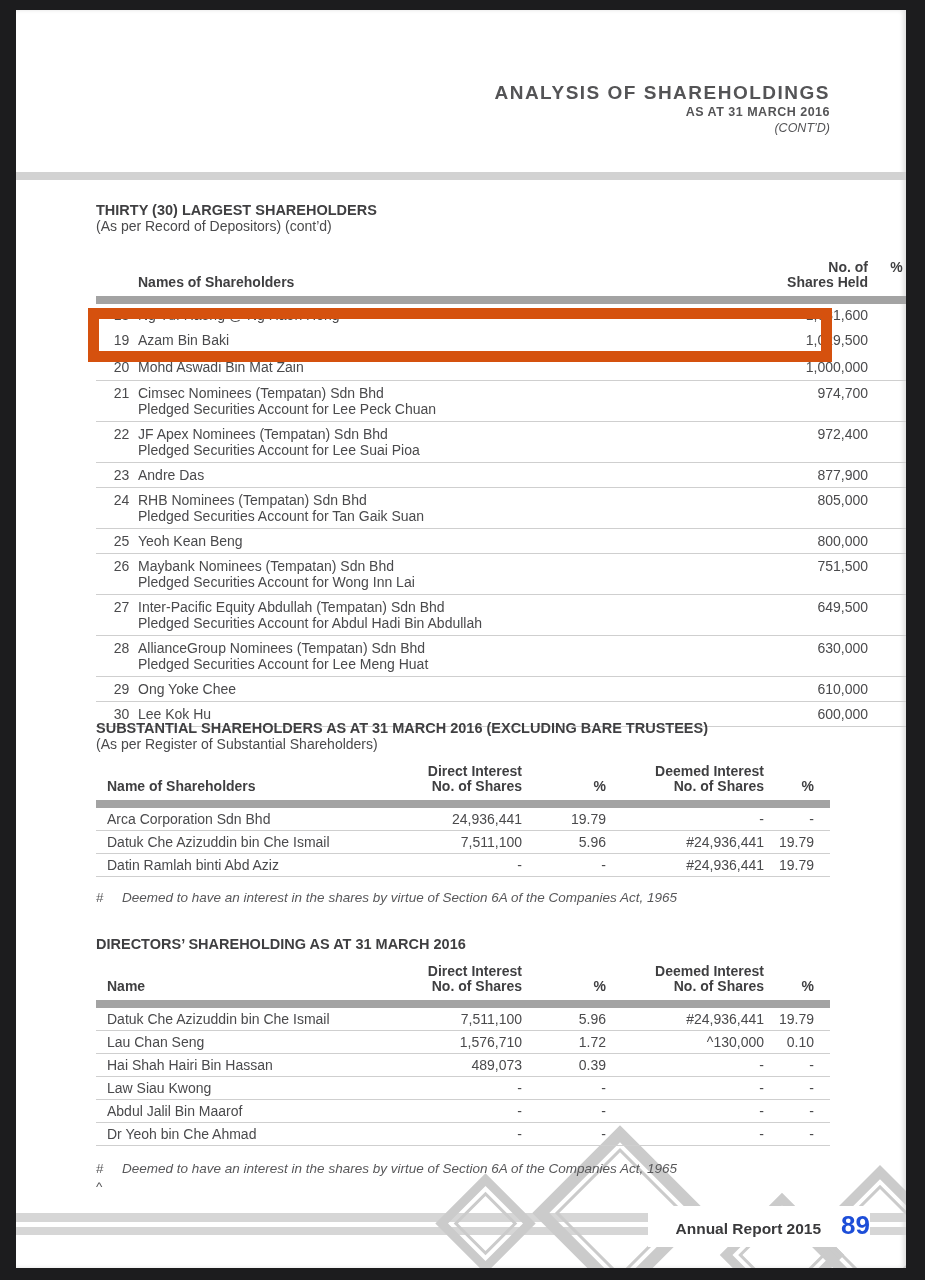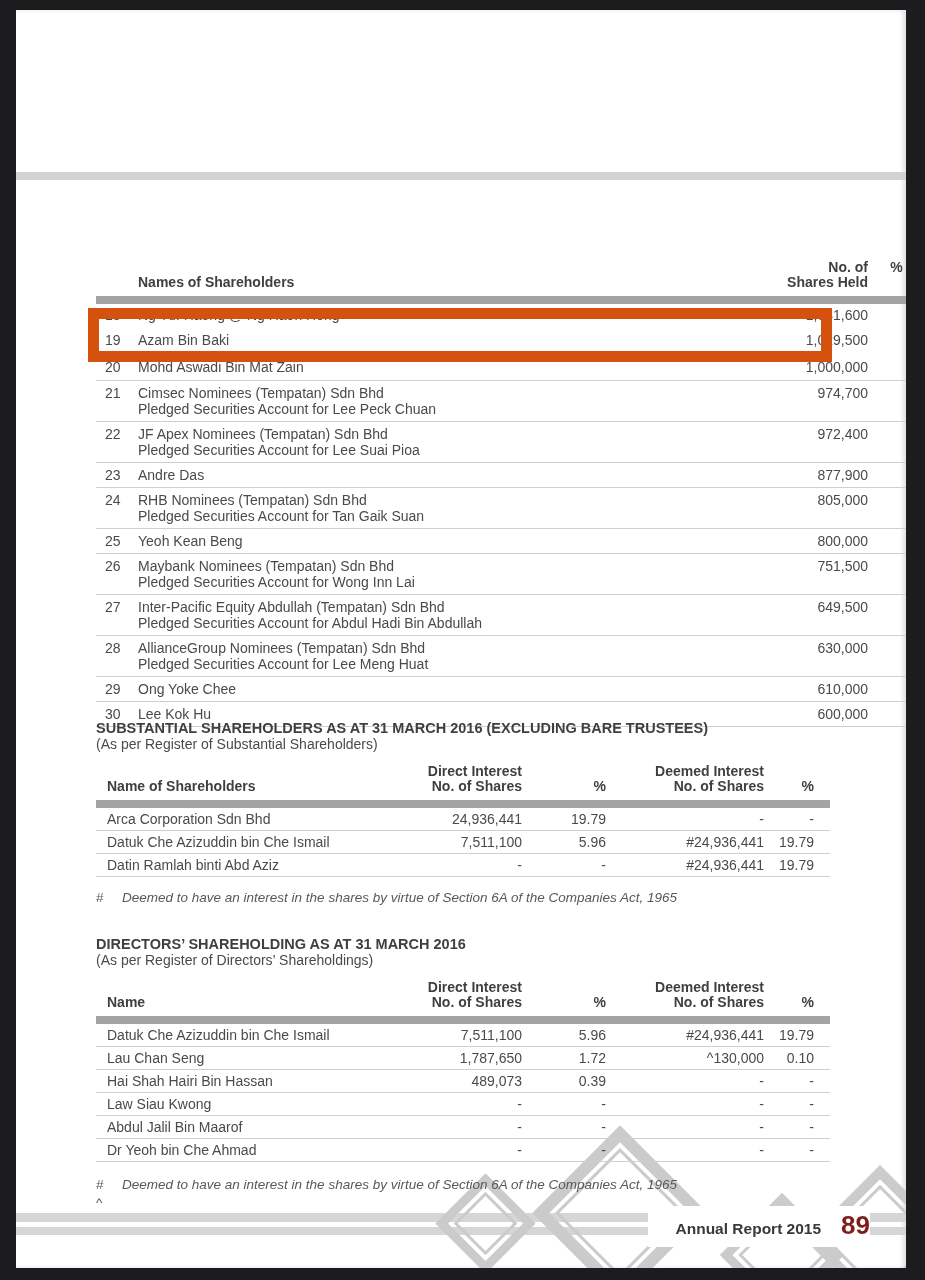--- a/index.html
+++ b/index.html
@@ -38,21 +38,21 @@
   table{border-collapse:collapse;width:100%;table-layout:fixed;font-size:14px;color:#4a4a4c;}
   thead th{font-weight:bold;color:#3f3f41;vertical-align:bottom;padding:0 0 6px 0;
            border-bottom:8px solid #a3a3a3;line-height:15px;}
   tbody td{padding:4px 0;border-bottom:1px solid #cfcfcf;vertical-align:top;line-height:16px;}
   .num{text-align:right;}
   
   .t30{position:absolute;left:80px;right:76px;top:238px;z-index:2;}
   .t30 col.c-no{width:42px;}
   .t30 col.c-shares{width:140px;}
   .t30 col.c-pct{width:118px;}
-  .t30 td.c-no{padding-left:9px;}
+  .t30 td.c-no{padding-left:9px;text-align:center;}
   .t30 td.c-pct,.t30 th.c-pct{padding-right:18px;}
   .t30 thead th{height:42px;}
   tr.h18 td{height:22px;padding:0;border-bottom:none;vertical-align:middle;}
   tr.h19 td{height:28px;padding:0;border-bottom:none;vertical-align:middle;}
   tr.h20 td{height:26px;padding:0;vertical-align:middle;}
   
   .highlight-box{
     position:absolute;left:72px;top:298px;width:744px;height:54px;
     border:11px solid #d5510e;box-sizing:border-box;z-index:3;pointer-events:none;
   }
@@ -70,21 +70,21 @@
   
   .note{display:flex;font-size:13.5px;font-style:italic;color:#58585a;line-height:18px;}
   .note .mark{width:26px;flex:none;font-style:normal;}
   .notes{margin-top:12px;}
   
   .footer-label{
     position:absolute;top:1196px;right:36px;z-index:2;background:#ffffff;
     display:flex;align-items:baseline;gap:20px;padding:4px 0 6px 28px;justify-content:space-between;
   }
   .fl-text{font-size:15.5px;font-weight:bold;color:#39393b;}
-  .fl-page{font-size:26px;font-weight:bold;color:#7f1d1d;}
+  .fl-page{font-size:26px;font-weight:bold;color:#1d4ed8;}
   .name2{line-height:16px;}
 </style>
 </head>
 <body>
 
 <div class="page">
 
   <div class="stripe s1"></div>
   <div class="stripe s2"></div>
   <div class="diamond d1">
@@ -98,22 +98,31 @@
     </div>
   <div class="diamond d4">
       <div class="inner"></div>
     </div>
 
   <div class="footer-label">
     <span class="fl-text">Annual Report 2015</span>
     <span class="fl-page">89</span>
   </div>
 
+  <div class="page-header">
+    <div class="ph-title">ANALYSIS OF SHAREHOLDINGS</div>
+    <div class="ph-date">AS AT 31 MARCH 2016</div>
+    <div class="ph-contd">(CONT’D)</div>
+  </div>
   <div class="top-divider"></div>
 
+  <div class="sec" style="top:192px;">
+    <div class="sec-title">THIRTY (30) LARGEST SHAREHOLDERS</div>
+    <div class="sec-sub">(As per Record of Depositors) (cont’d)</div>
+  </div>
 
   <table class="t30">
     <colgroup>
         <col class="c-no">
         <col>
         <col class="c-shares">
         <col class="c-pct">
       </colgroup>
     <thead>
       <tr>
@@ -284,21 +293,20 @@
     <div class="notes">
       <div class="note">
         <span class="mark">#</span>
         <span>Deemed to have an interest in the shares by virtue of Section 6A of the Companies Act, 1965</span>
       </div>
     </div>
   </div>
 
   <div class="sec" style="top:926px;">
     <div class="sec-title">DIRECTORS’ SHAREHOLDING AS AT 31 MARCH 2016</div>
-    <div class="sec-sub">(As per Register of Directors’ Shareholdings)</div>
     <table class="t5">
       <colgroup>
           <col class="c-name">
           <col class="c-direct">
           <col class="c-p1">
           <col class="c-deemed">
           <col class="c-p2">
         </colgroup>
       <thead>
         <tr>
@@ -318,21 +326,21 @@
       <tbody>
         <tr>
           <td>Datuk Che Azizuddin bin Che Ismail</td>
           <td class="num">7,511,100</td>
           <td class="num">5.96</td>
           <td class="num">#24,936,441</td>
           <td class="num c-p2">19.79</td>
         </tr>
         <tr>
           <td>Lau Chan Seng</td>
-          <td class="num">1,787,650</td>
+          <td class="num">1,576,710</td>
           <td class="num">1.72</td>
           <td class="num">^130,000</td>
           <td class="num c-p2">0.10</td>
         </tr>
         <tr>
           <td>Hai Shah Hairi Bin Hassan</td>
           <td class="num">489,073</td>
           <td class="num">0.39</td>
           <td class="num">-</td>
           <td class="num c-p2">-</td>

